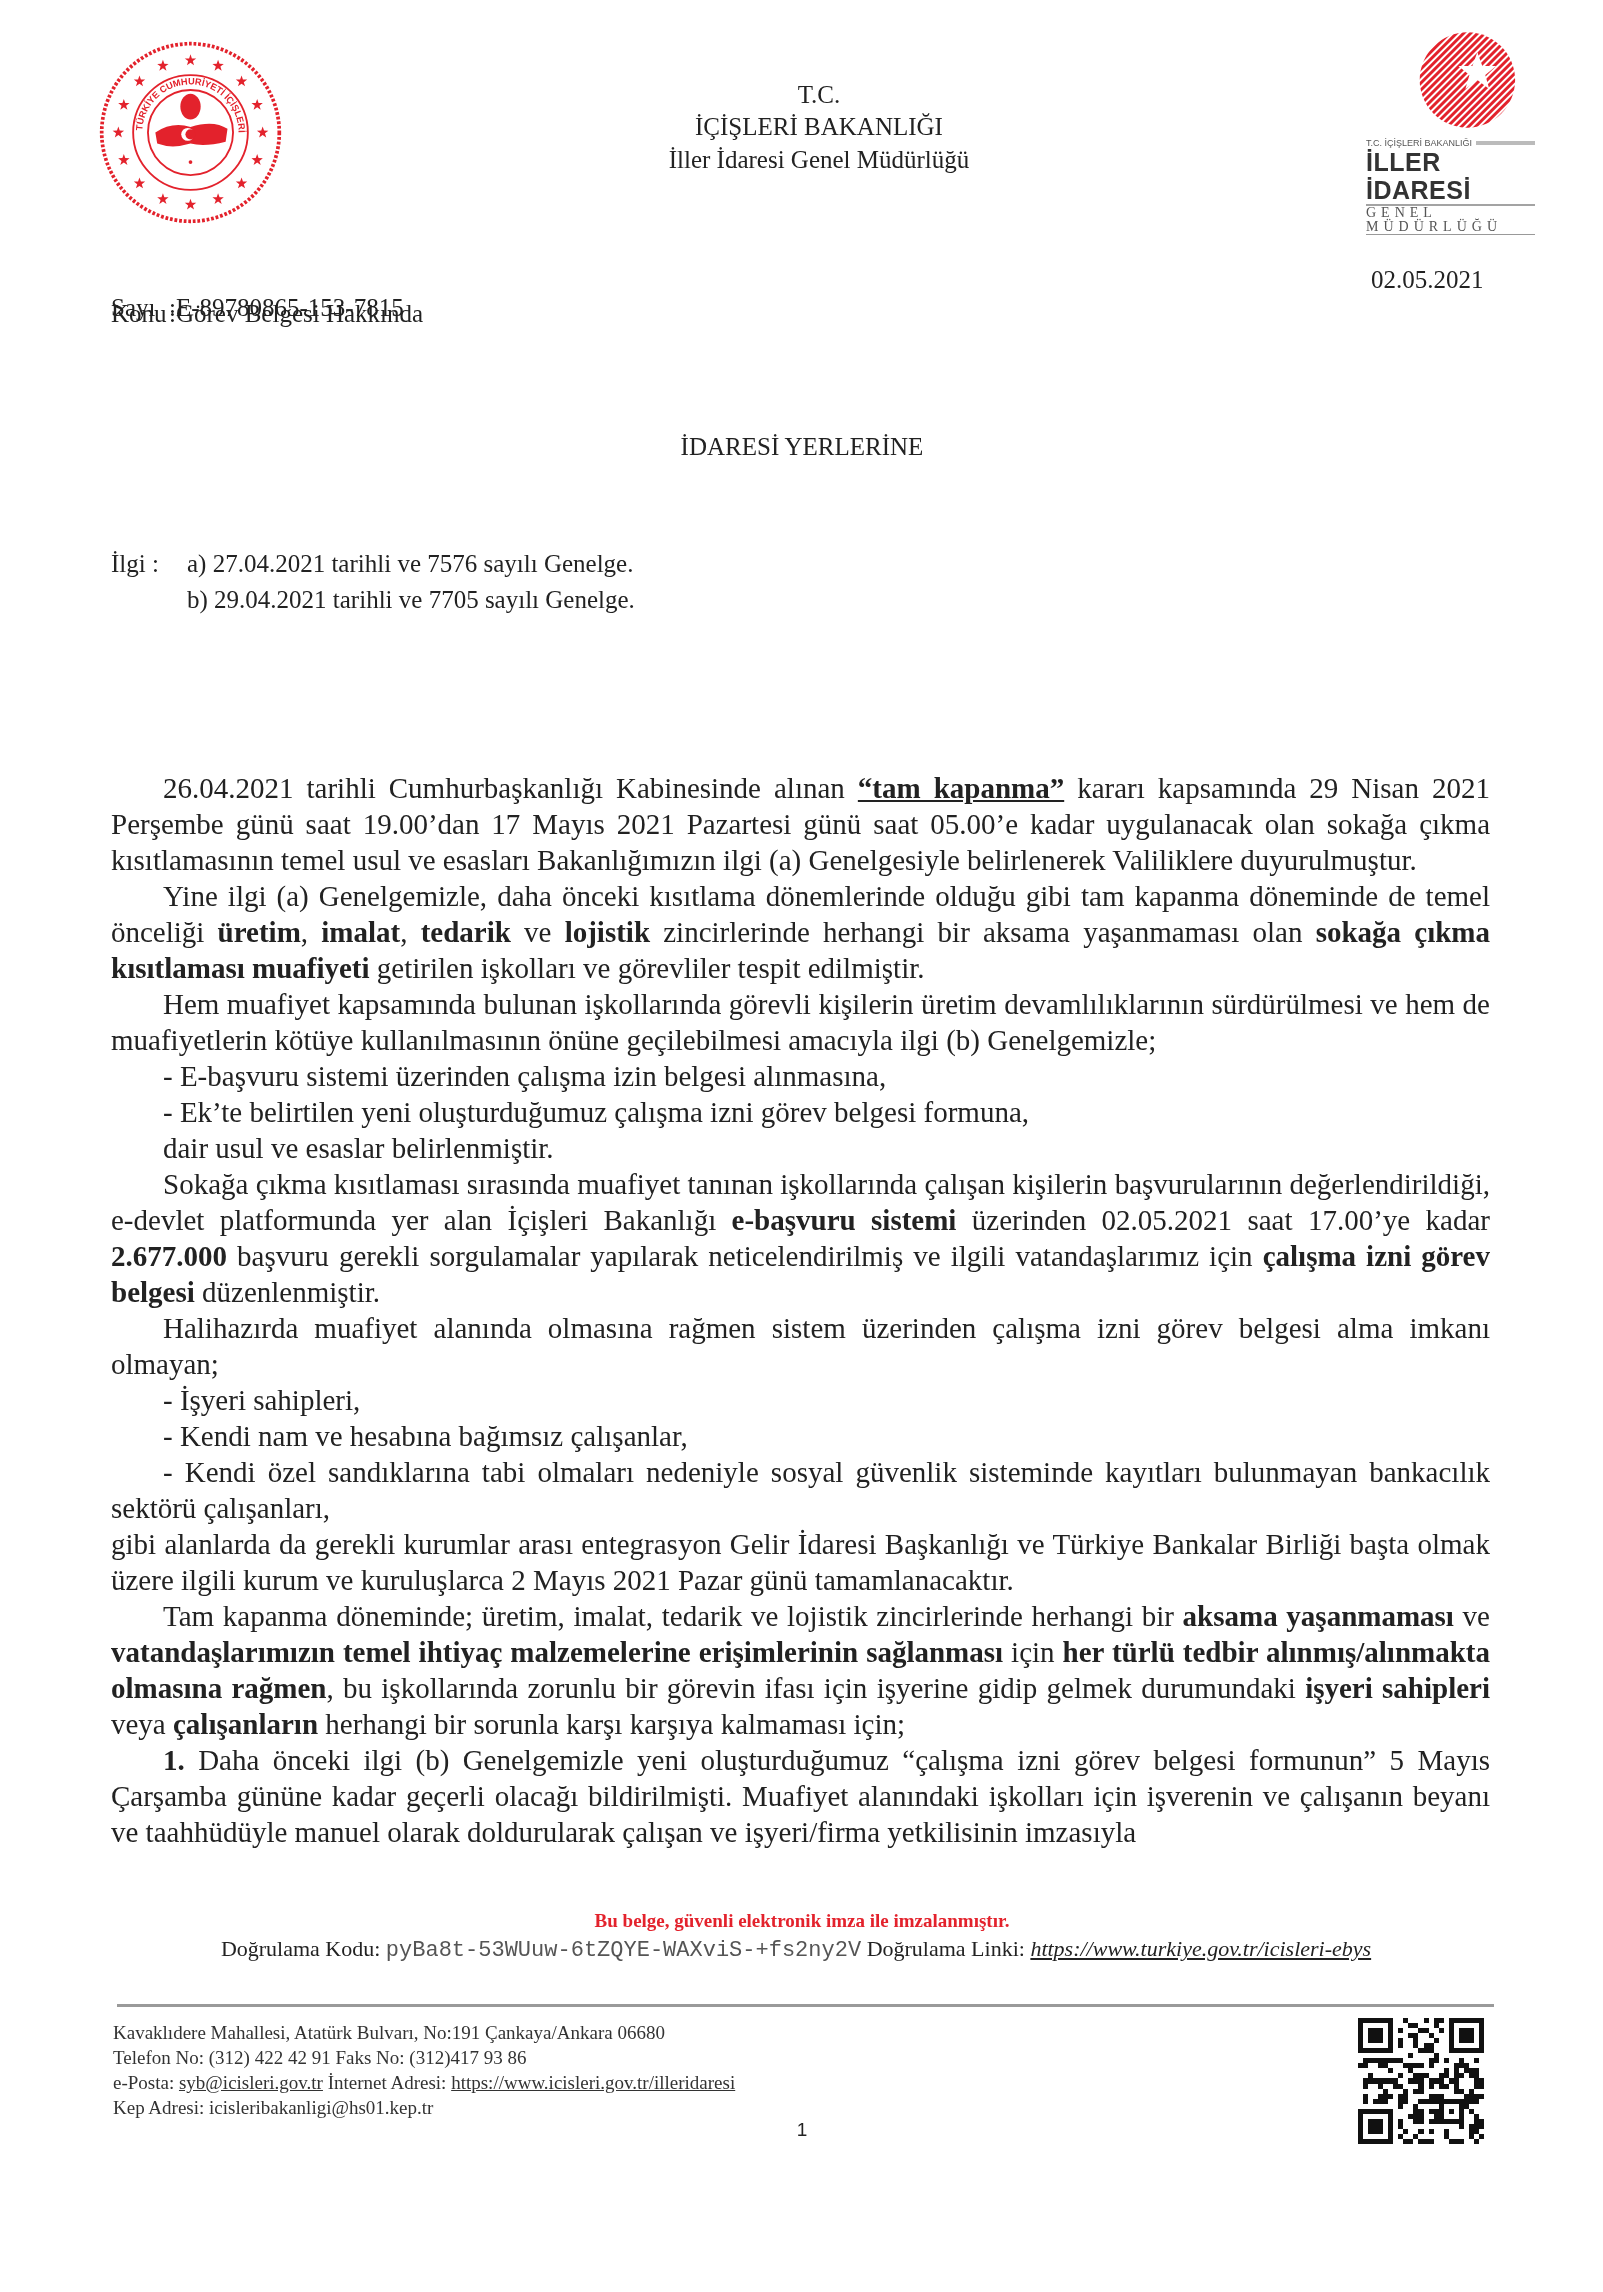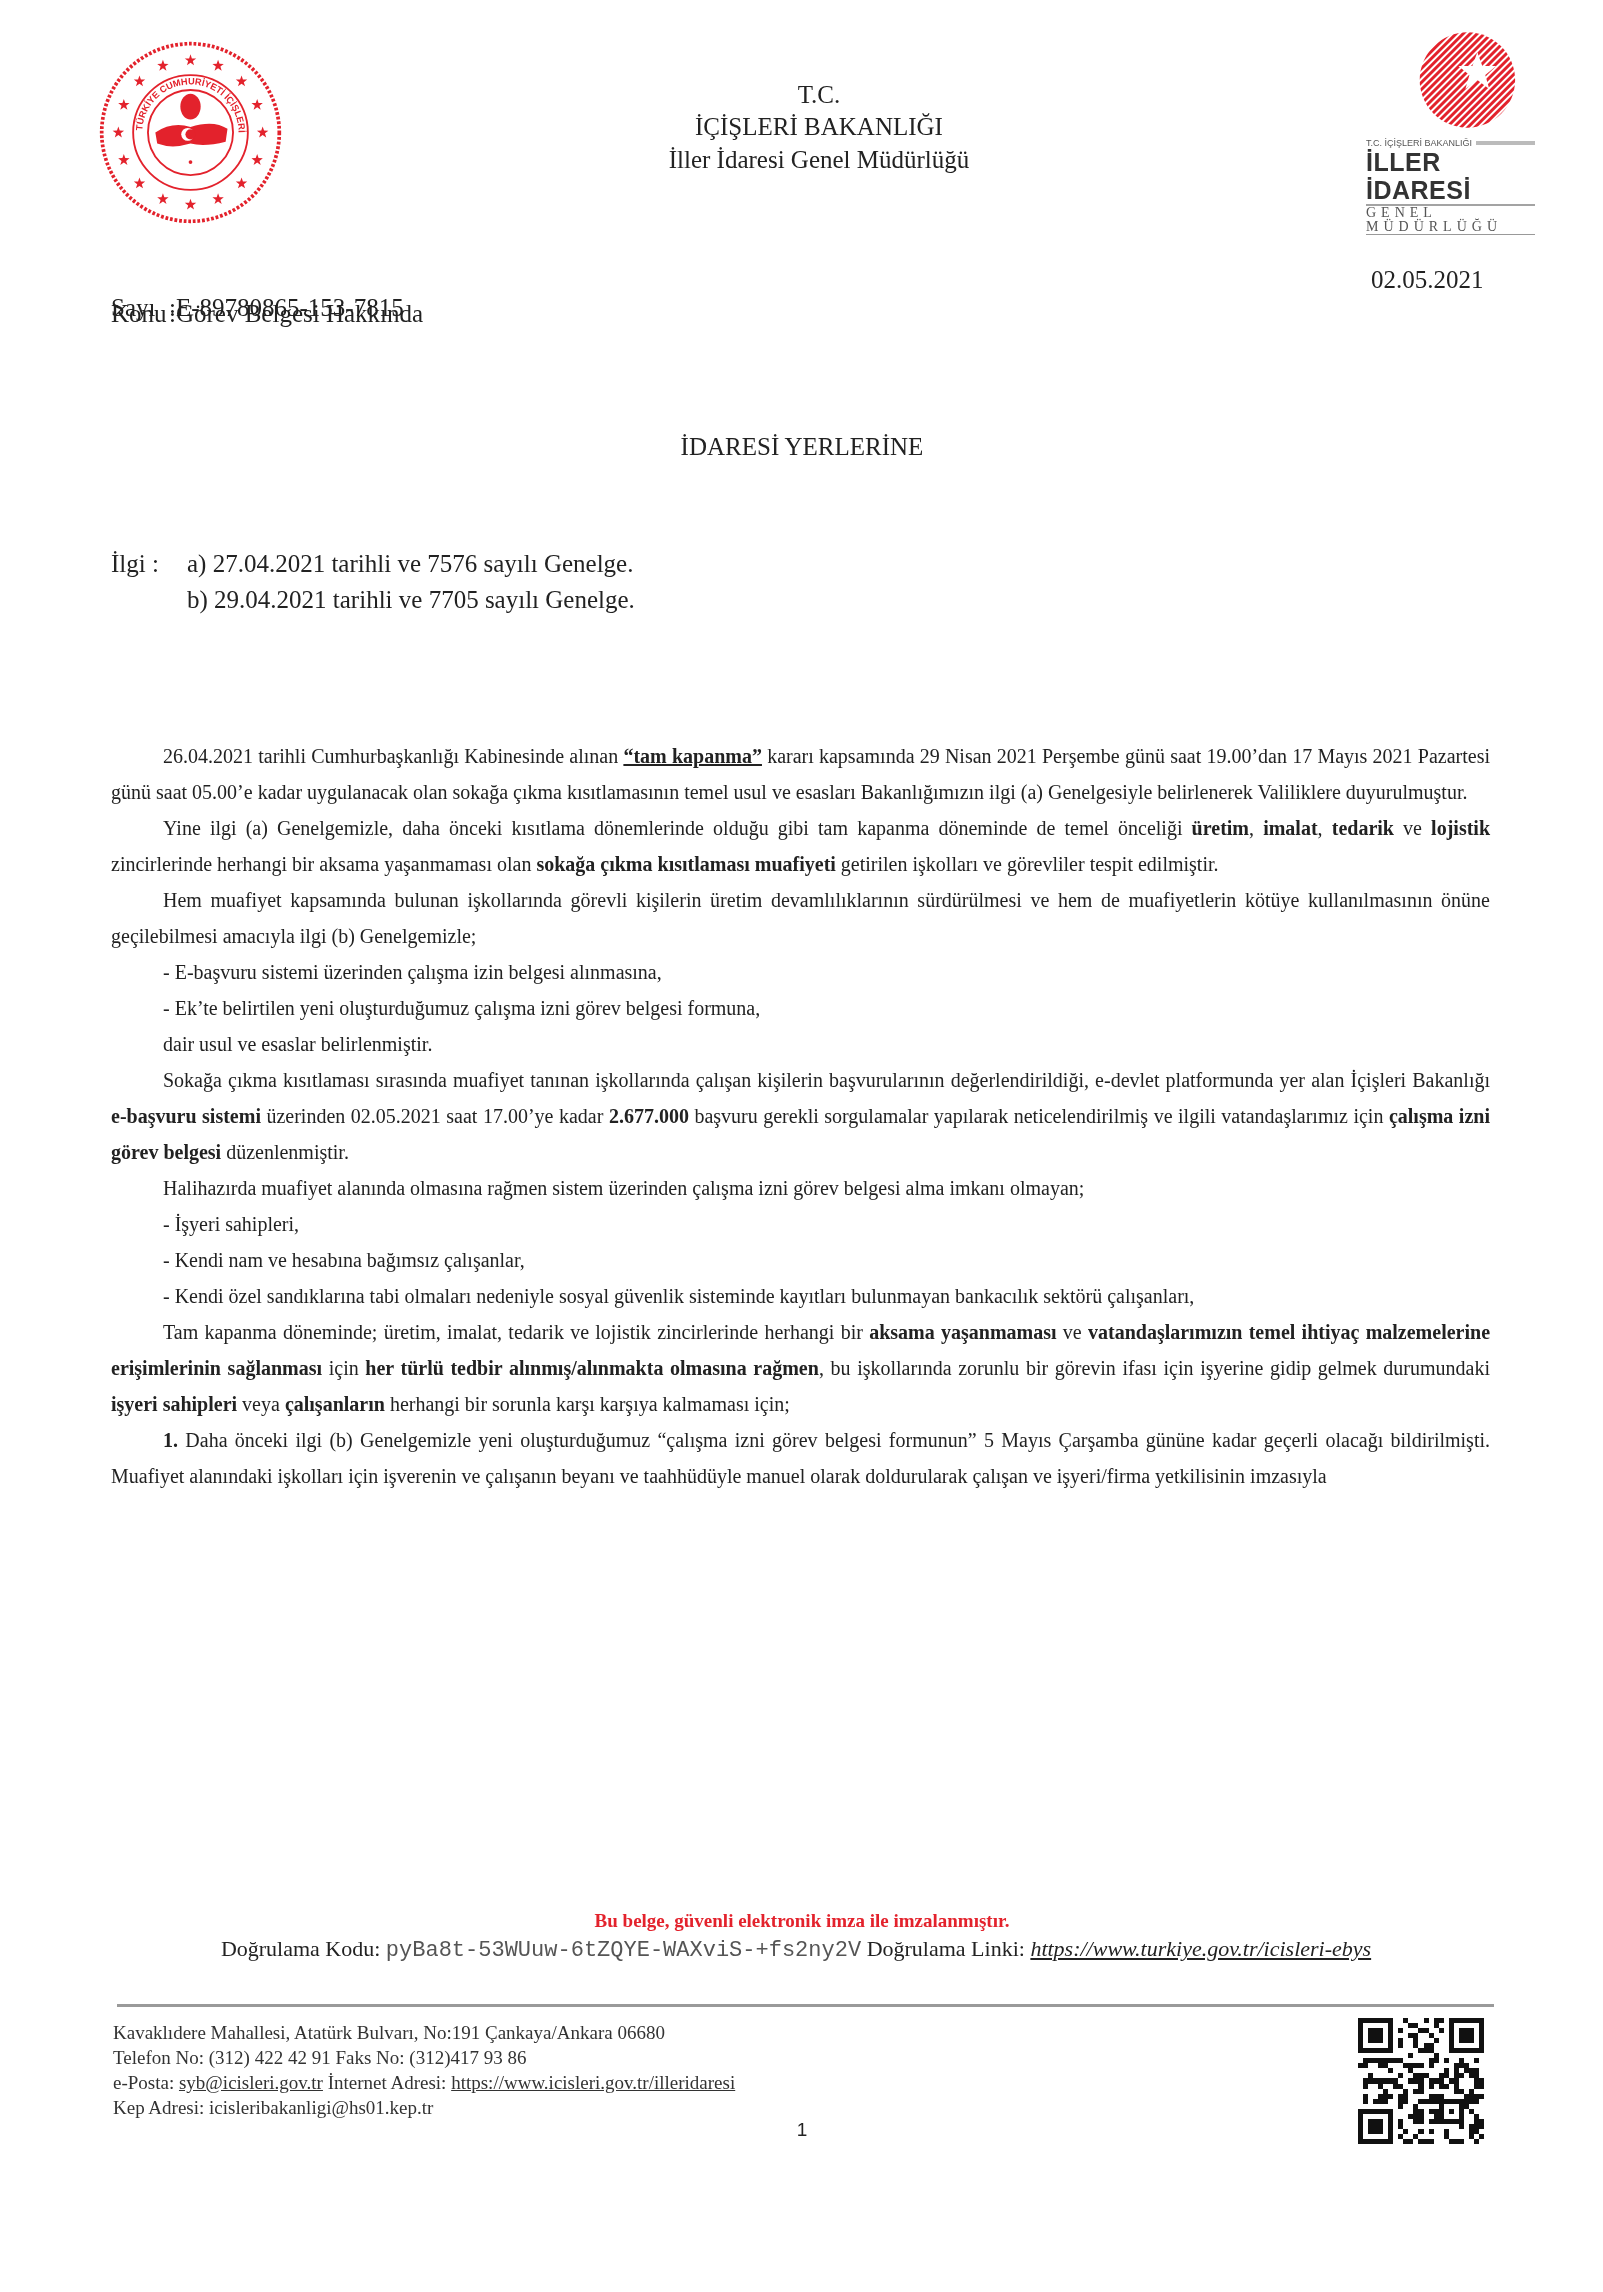--- a/index.html
+++ b/index.html
@@ -3,21 +3,21 @@
 <meta charset="utf-8">
 <style>
   html, body { margin:0; padding:0; background:#ffffff; }
   body { width:1604px; height:2292px; position:relative; overflow:hidden;
          font-family:"Liberation Serif", serif; color:#222; }
   .abs { position:absolute; }
   .seal { left:98px; top:40px; width:185px; height:185px; }
   .logo { left:1333px; top:30px; width:169px; height:159px;margin-left:33px; }
   .hdr { left:17px; width:1604px; text-align:center; font-size:25px; line-height:33px; }
   .meta { font-size:25px; line-height:34px; }
-  .body-text { font-size:20px; line-height:36px; text-align:justify; }
+  .body-text { font-size:29px; line-height:36px; text-align:justify;margin-top:32px; }
   .p { margin:0; }
   .indent { text-indent:52px; }
   .bullet { padding-left:52px; }
   b { font-weight:bold; }
   .u { text-decoration:underline; }
   .red { color:#e3222c; }
   .mono { font-family:"Liberation Mono", monospace; color:#555; }
   .footer { font-size:19px; line-height:25px; color:#333; }
   .link { text-decoration:underline; }
   .hr { left:117px; width:1377px; height:3px; background:#9a9a9a; top:2004px; }
@@ -100,20 +100,21 @@
   <p class="p indent"><span>Yine ilgi (a) Genelgemizle, daha önceki kısıtlama dönemlerinde olduğu gibi tam kapanma döneminde de temel önceliği </span><b>üretim</b><span>, </span><b>imalat</b><span>, </span><b>tedarik</b><span> ve </span><b>lojistik</b><span> zincirlerinde herhangi bir aksama yaşanmaması olan </span><b>sokağa çıkma kısıtlaması muafiyeti</b><span> getirilen işkolları ve görevliler tespit edilmiştir.</span></p>
   <p class="p indent">Hem muafiyet kapsamında bulunan işkollarında görevli kişilerin üretim devamlılıklarının sürdürülmesi ve hem de muafiyetlerin kötüye kullanılmasının önüne geçilebilmesi amacıyla ilgi (b) Genelgemizle;</p>
   <p class="p bullet">- E-başvuru sistemi üzerinden çalışma izin belgesi alınmasına,</p>
   <p class="p bullet">- Ek’te belirtilen yeni oluşturduğumuz çalışma izni görev belgesi formuna,</p>
   <p class="p bullet">dair usul ve esaslar belirlenmiştir.</p>
   <p class="p indent"><span>Sokağa çıkma kısıtlaması sırasında muafiyet tanınan işkollarında çalışan kişilerin başvurularının değerlendirildiği, e-devlet platformunda yer alan İçişleri Bakanlığı </span><b>e-başvuru sistemi</b><span> üzerinden 02.05.2021 saat 17.00’ye kadar </span><b>2.677.000</b><span> başvuru gerekli sorgulamalar yapılarak neticelendirilmiş ve ilgili vatandaşlarımız için </span><b>çalışma izni görev belgesi</b><span> düzenlenmiştir.</span></p>
   <p class="p indent">Halihazırda muafiyet alanında olmasına rağmen sistem üzerinden çalışma izni görev belgesi alma imkanı olmayan;</p>
   <p class="p bullet">- İşyeri sahipleri,</p>
   <p class="p bullet">- Kendi nam ve hesabına bağımsız çalışanlar,</p>
   <p class="p indent">-  Kendi özel sandıklarına tabi olmaları nedeniyle sosyal güvenlik sisteminde kayıtları bulunmayan bankacılık sektörü çalışanları,</p>
+  <p class="p">gibi alanlarda da gerekli kurumlar arası entegrasyon Gelir İdaresi Başkanlığı ve Türkiye Bankalar Birliği başta olmak üzere ilgili kurum ve kuruluşlarca 2 Mayıs 2021 Pazar günü tamamlanacaktır.</p>
   <p class="p indent"><span>Tam kapanma döneminde; üretim, imalat, tedarik ve lojistik zincirlerinde herhangi bir </span><b>aksama yaşanmaması</b><span> ve </span><b>vatandaşlarımızın temel ihtiyaç malzemelerine erişimlerinin sağlanması</b><span> için </span><b>her türlü tedbir alınmış/alınmakta olmasına rağmen</b><span>, bu işkollarında zorunlu bir görevin ifası için işyerine gidip gelmek durumundaki </span><b>işyeri sahipleri</b><span> veya </span><b>çalışanların</b><span> herhangi bir sorunla karşı karşıya kalmaması için;</span></p>
   <p class="p indent"><b>1.</b><span> Daha önceki ilgi (b) Genelgemizle yeni oluşturduğumuz “çalışma izni görev belgesi formunun” 5 Mayıs Çarşamba gününe kadar geçerli olacağı bildirilmişti. Muafiyet alanındaki işkolları için işverenin ve çalışanın beyanı ve taahhüdüyle manuel olarak doldurularak çalışan ve işyeri/firma yetkilisinin imzasıyla</span></p>
 </div>
 
 <div class="abs" style="left:0; width:1604px; text-align:center; top:1910px; font-size:19px;font-weight:bold;">
   <span class="red">Bu belge, güvenli elektronik imza ile imzalanmıştır.</span>
 </div>
 <div class="abs" style="left:0; width:1592px; text-align:center; top:1936px; font-size:22px;">
   <span>Doğrulama Kodu: </span><span class="mono">pyBa8t-53WUuw-6tZQYE-WAXviS-+fs2ny2V</span><span> Doğrulama Linki: </span><a class="link" style="font-style:italic; color:#222;">https://www.turkiye.gov.tr/icisleri-ebys</a>
 </div>

